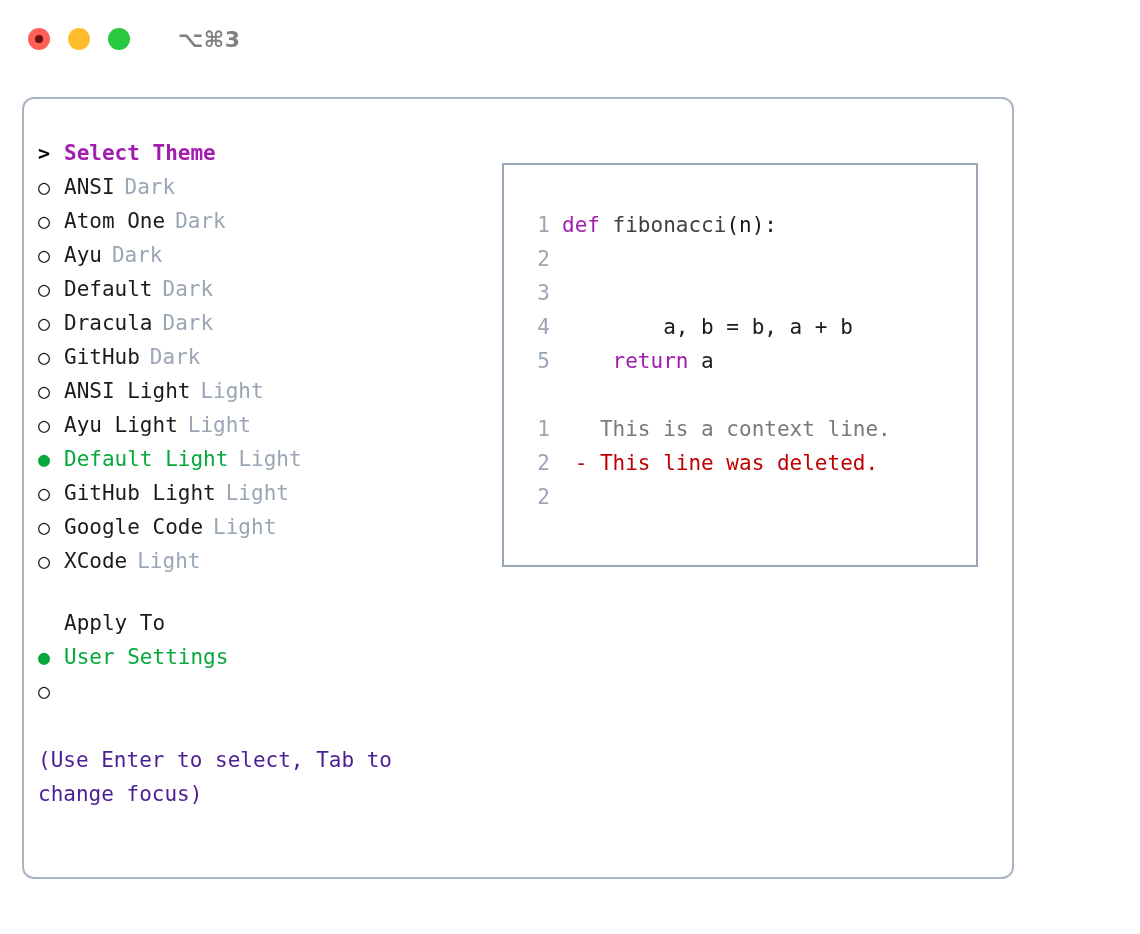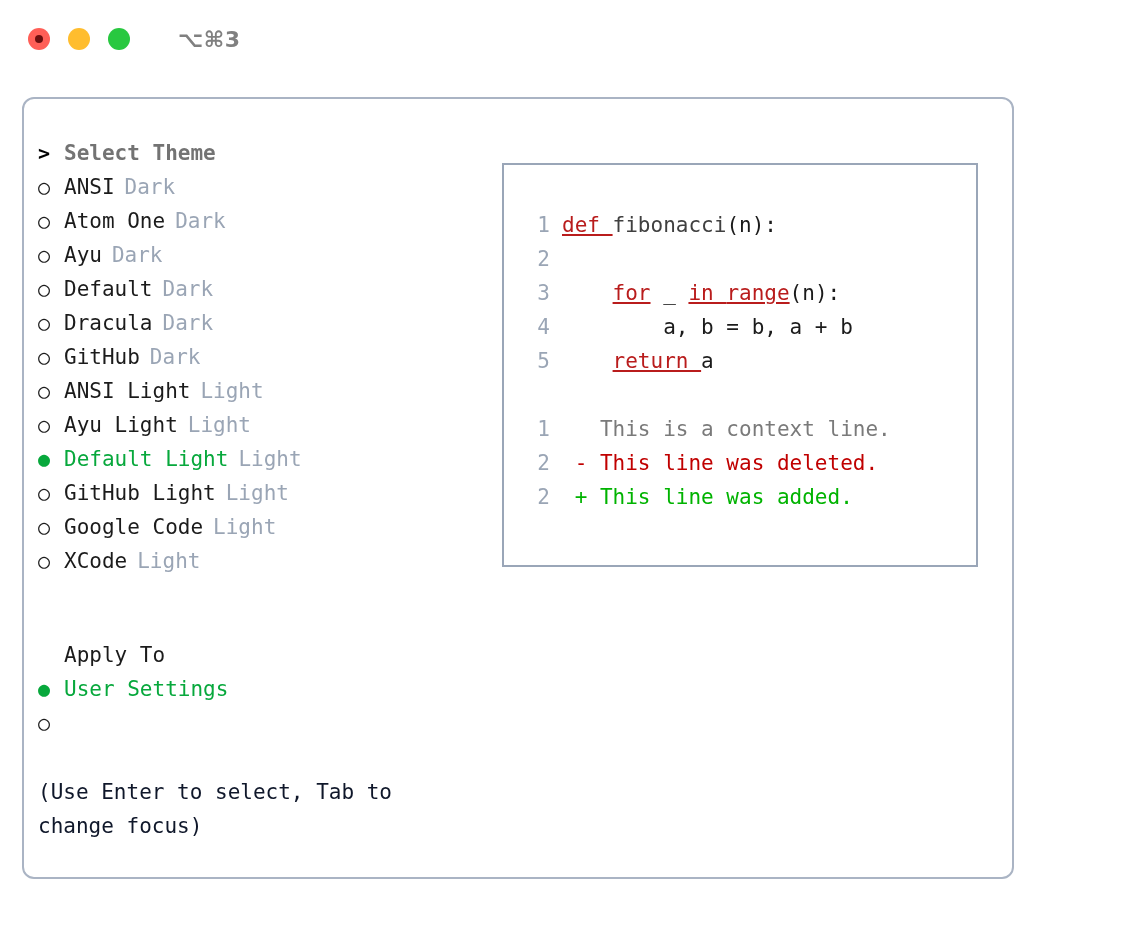--- a/index.html
+++ b/index.html
@@ -106,48 +106,47 @@
   }
   .marker {
     display: inline-block;
     width: 26px;
     flex: 0 0 26px;
     color: #1b1b1b;
     font-size: 20px;
   }
   .row.header .label {
     font-weight: bold;
-    color: #737373;
+    color: #a21caf;
   }
   .row.header .marker {
     font-weight: bold;
     color: #000000;
   }
   .row.selected .label { color: #07a83c; }
   .row.selected .marker { color: #07a83c; }
   .tag {
     color: #9aa5b5;
     margin-left: 10px;
   }
   .section-head {
     height: 34px;
     font-size: 21px;
     color: #1b1b1b;
     padding-left: 26px;
     white-space: pre;
     display: flex;
     align-items: baseline;
-    margin-top: 32px;
   }
   .spacer-sm { height: 28px; }
   .spacer-md { height: 30px; }
 
   .hint {
     font-size: 21px;
-    color: #0f172a;
+    color: #4c1d95;
     line-height: 34px;
     width: 410px;
     white-space: pre-wrap;
   }
 
   
   .right-col {
     position: absolute;
     left: 478px;
     top: 42px;
@@ -178,21 +177,21 @@
   }
   .lineno {
     display: inline-block;
     width: 28px;
     flex: 0 0 28px;
     text-align: right;
     color: #9aa5b5;
     margin-right: 12px;
   }
   .code-text { color: #1b1b1b; }
-  .kw  { color: #b91c1c; text-decoration: underline; }
+  .kw  { color: #a21caf; }
   .fn  { color: #404040; }
   .blank-line { height: 34px; }
 
   .diff-context { color: #7a7a7a; }
   .diff-del { color: #c00000; }
   .diff-add { color: #00b300; }
 </style>
 </head>
 <body>
 
@@ -245,28 +244,28 @@
 
         <div class="hint">(Use Enter to select, Tab to change focus)</div>
       </div>
 
       <div class="right-col">
 
         <div class="preview-box">
           <div id="code-sample">
               <div class="code-line"><span class="lineno">1</span><span class="code-text"><span class="kw">def </span><span class="fn">fibonacci</span><span>(n):</span></span></div>
               <div class="code-line"><span class="lineno">2</span></div>
-              <div class="code-line"><span class="lineno">3</span><span class="code-text">    <span class="kw">for</span><span> _ </span><span class="kw">in </span><span class="kw">range</span><span>(n):</span></span></div>
+              <div class="code-line"><span class="lineno">3</span></div>
               <div class="code-line"><span class="lineno">4</span><span class="code-text">        <span>a, b = b, a + b</span></span></div>
               <div class="code-line"><span class="lineno">5</span><span class="code-text">    <span class="kw">return </span><span>a</span></span></div>
             </div>
           <div class="blank-line"></div>
           <div id="diff-sample">
               <div class="code-line"><span class="lineno">1</span><span class="diff-context">   This is a context line.</span></div>
               <div class="code-line"><span class="lineno">2</span><span class="diff-del"> - This line was deleted.</span></div>
-              <div class="code-line"><span class="lineno">2</span><span class="diff-add"> + This line was added.</span></div>
+              <div class="code-line"><span class="lineno">2</span></div>
             </div>
         </div>
       </div>
 
     </div>
   </div>
 </div>
 
 </body></html>

